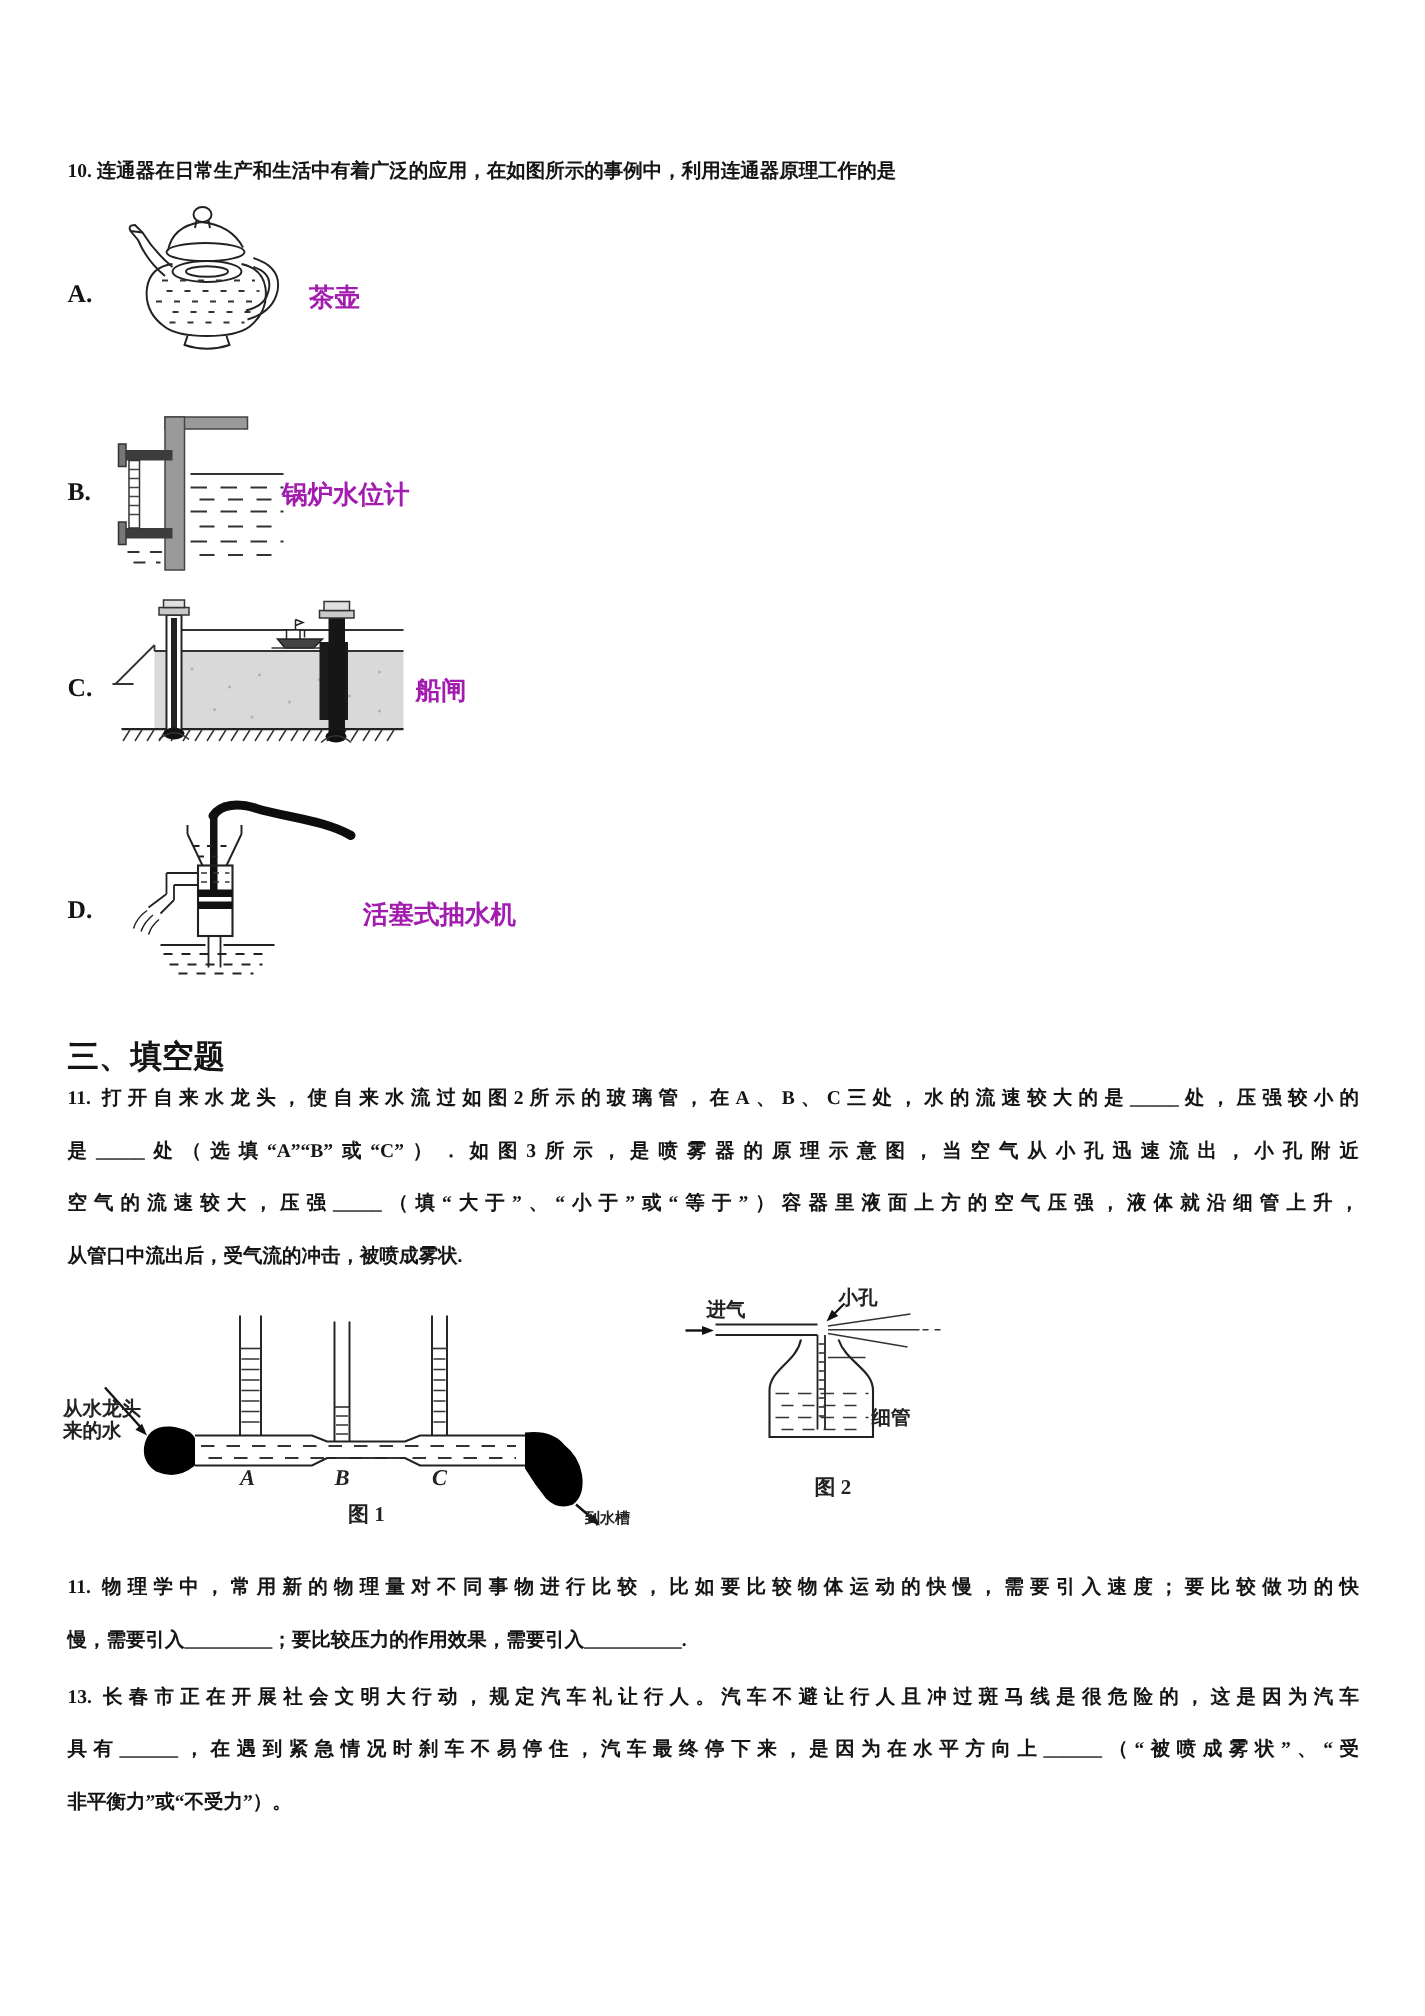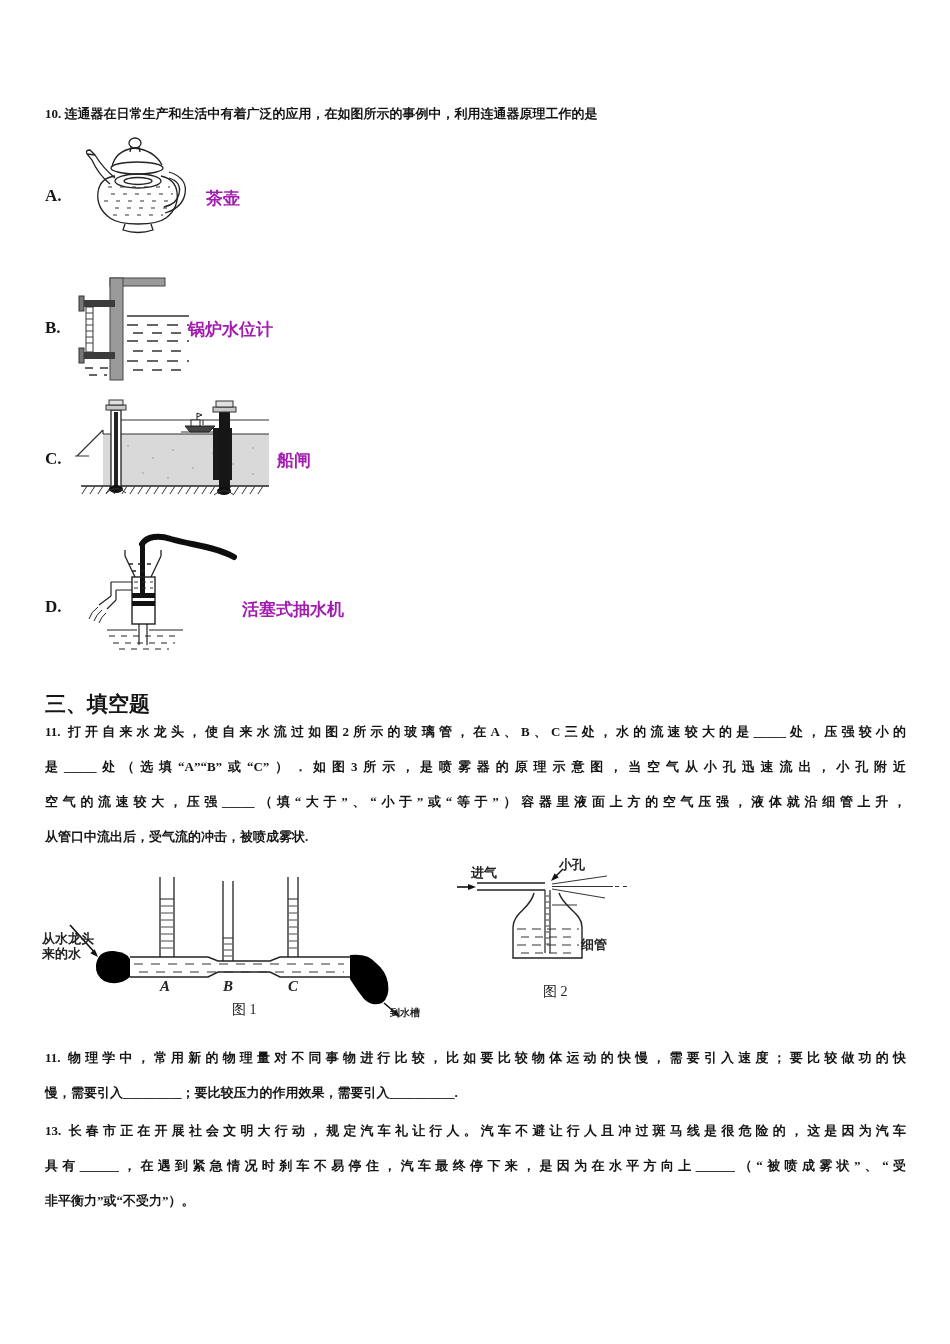--- a/index.html
+++ b/index.html
@@ -12,21 +12,21 @@
     position:absolute;left:45px;width:861px;
     font-size:13px;font-weight:700;line-height:20px;color:#151515;
   }
   .just{text-align:justify;text-align-last:justify;}
   .opt-letter{position:absolute;font-size:17px;font-weight:700;color:#151515;}
   .opt-label{position:absolute;font-size:17px;font-weight:700;color:#a21caf;white-space:nowrap;}
   .section-title{position:absolute;font-size:21px;font-weight:700;color:#151515;white-space:nowrap;}
   .fig{position:absolute;}
   .fig svg{position:absolute;left:0;top:0;}
   .fig-label{position:absolute;font-size:13px;font-weight:700;color:#222;line-height:15px;white-space:nowrap;}
-  .fig-caption{position:absolute;font-size:14px;font-weight:400;color:#222;white-space:nowrap;}
+  .fig-caption{position:absolute;font-size:14px;font-weight:700;color:#222;white-space:nowrap;}
   .pt-letter{position:absolute;font-size:15px;font-weight:700;font-style:italic;color:#222;}
   svg{overflow:visible;}
 </style>
 </head>
 <body>
 
 <div class="page">
 
   <div class="qline" style="top:104px;">10. 连通器在日常生产和生活中有着广泛的应用，在如图所示的事例中，利用连通器原理工作的是</div>
 

